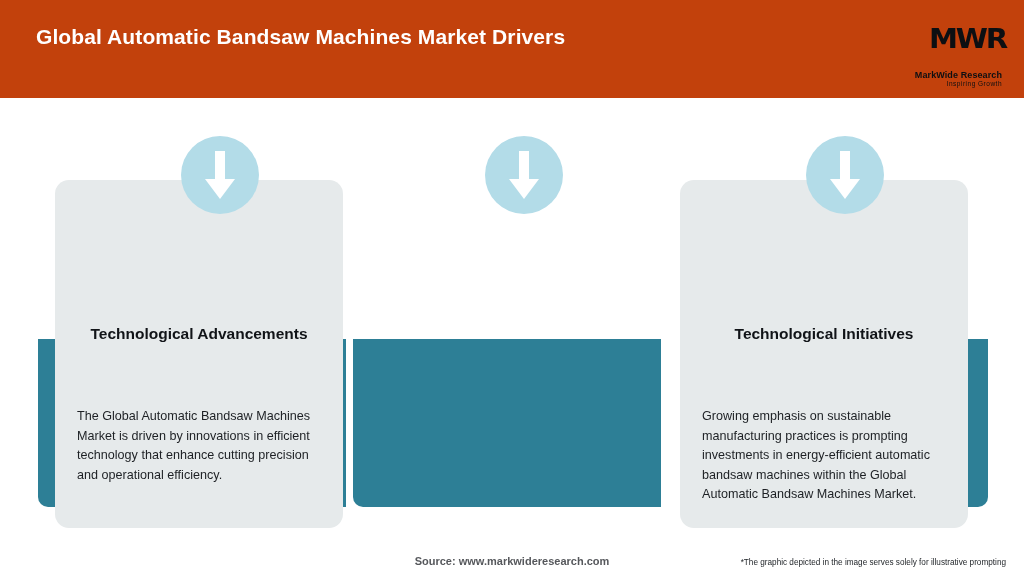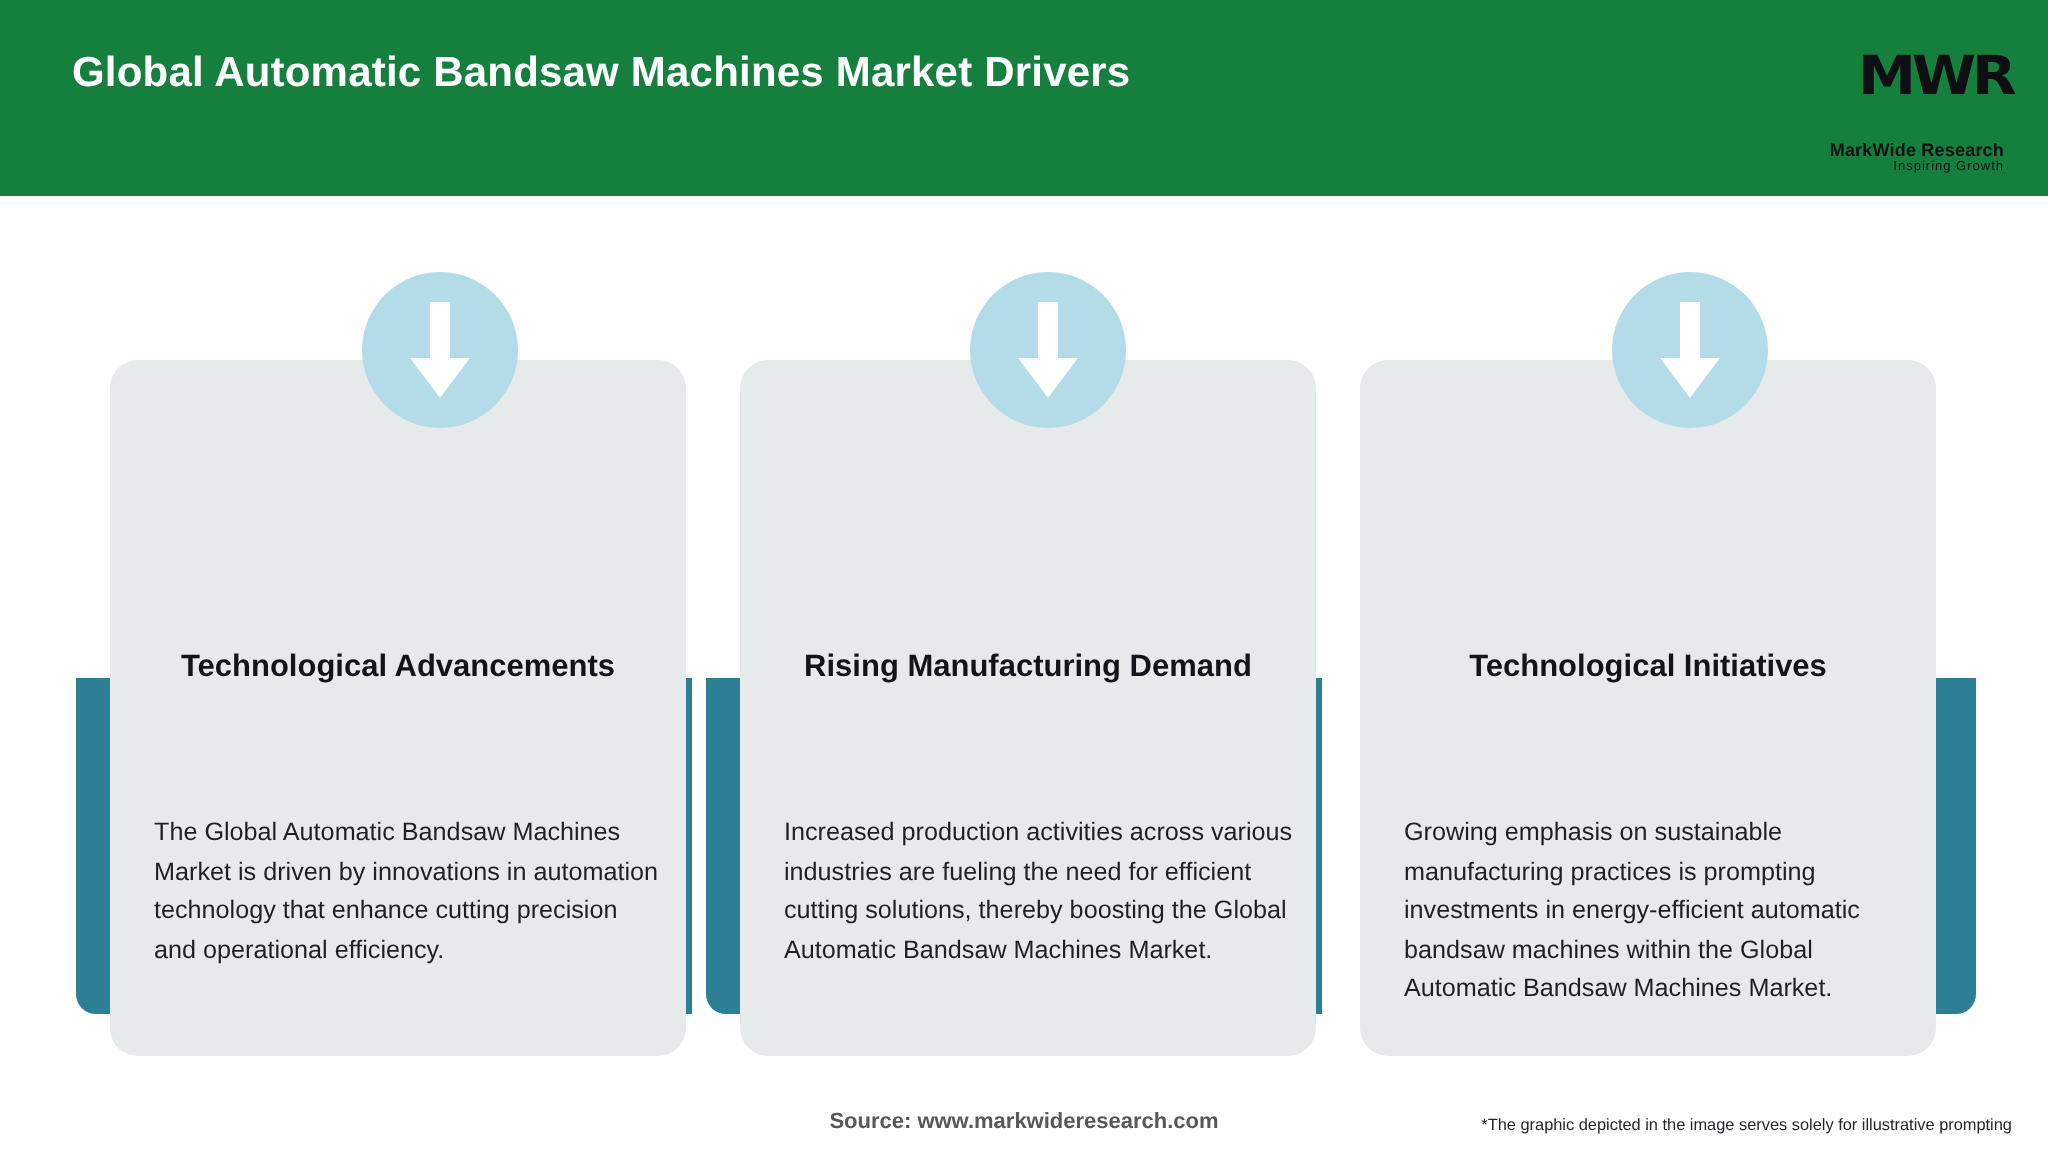--- a/index.html
+++ b/index.html
@@ -15,21 +15,21 @@
     position: relative;
   }
 
   
   .header {
     position: absolute;
     left: 0;
     top: 0;
     width: 1024px;
     height: 98px;
-    background: #15803d;
+    background: #c2410c;
     box-sizing: border-box;
   }
   .header-title {
     position: absolute;
     left: 36px;
     top: 25px;
     font-size: 21px;
     font-weight: bold;
     color: #ffffff;
     letter-spacing: 0.1px;
@@ -181,35 +181,31 @@
     <div class="logo-tag">Inspiring Growth</div>
   </div>
 </div>
 
 <div class="stage">
 
   <div class="driver c1">
     <div class="frame"></div>
     <div class="card">
       <div class="card-title">Technological Advancements</div>
-      <div class="card-body">The Global Automatic Bandsaw Machines Market is driven by innovations in automation technology that enhance cutting precision and operational efficiency.</div>
+      <div class="card-body">The Global Automatic Bandsaw Machines Market is driven by innovations in efficient technology that enhance cutting precision and operational efficiency.</div>
     </div>
     <div class="badge">
       <svg width="34" height="52" viewBox="0 0 34 52" aria-hidden="true">
         <path d="M12 2 L22 2 L22 30 L32 30 L17 50 L2 30 L12 30 Z" fill="#ffffff"></path>
       </svg>
     </div>
   </div>
 
   <div class="driver c2">
     <div class="frame"></div>
-    <div class="card">
-      <div class="card-title">Rising Manufacturing Demand</div>
-      <div class="card-body">Increased production activities across various industries are fueling the need for efficient cutting solutions, thereby boosting the Global Automatic Bandsaw Machines Market.</div>
-    </div>
     <div class="badge">
       <svg width="34" height="52" viewBox="0 0 34 52" aria-hidden="true">
         <path d="M12 2 L22 2 L22 30 L32 30 L17 50 L2 30 L12 30 Z" fill="#ffffff"></path>
       </svg>
     </div>
   </div>
 
   <div class="driver c3">
     <div class="frame"></div>
     <div class="card">

